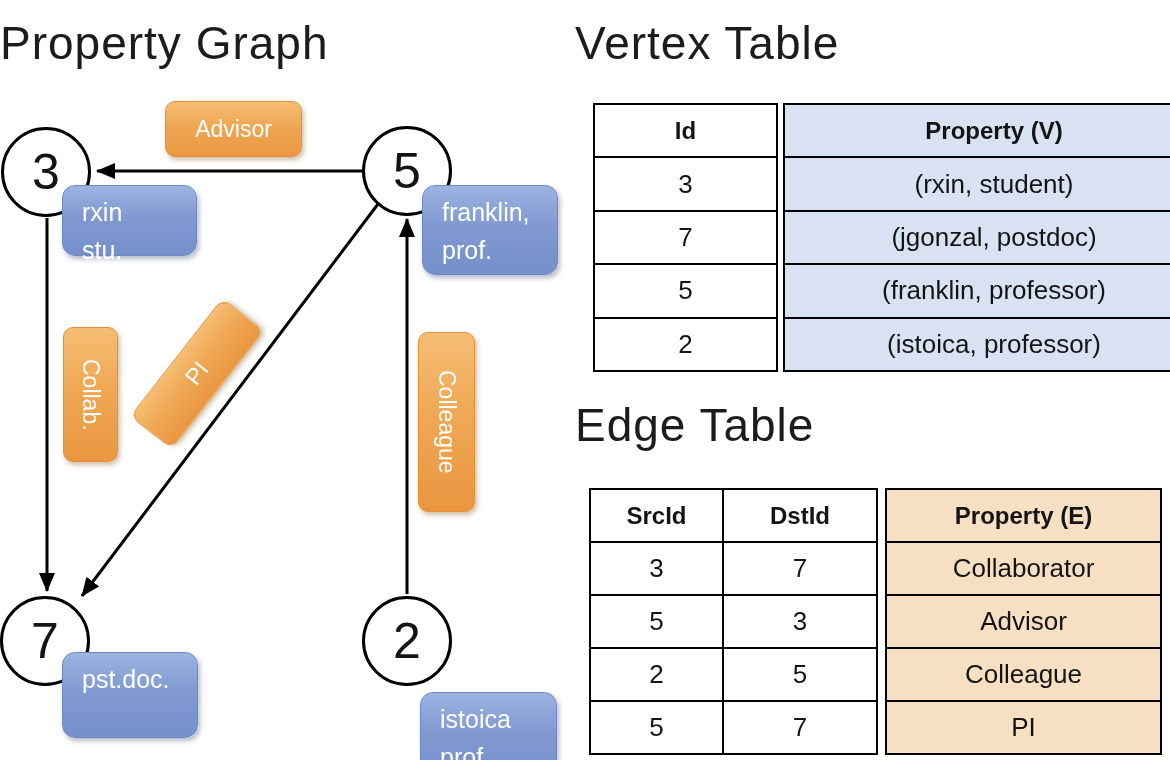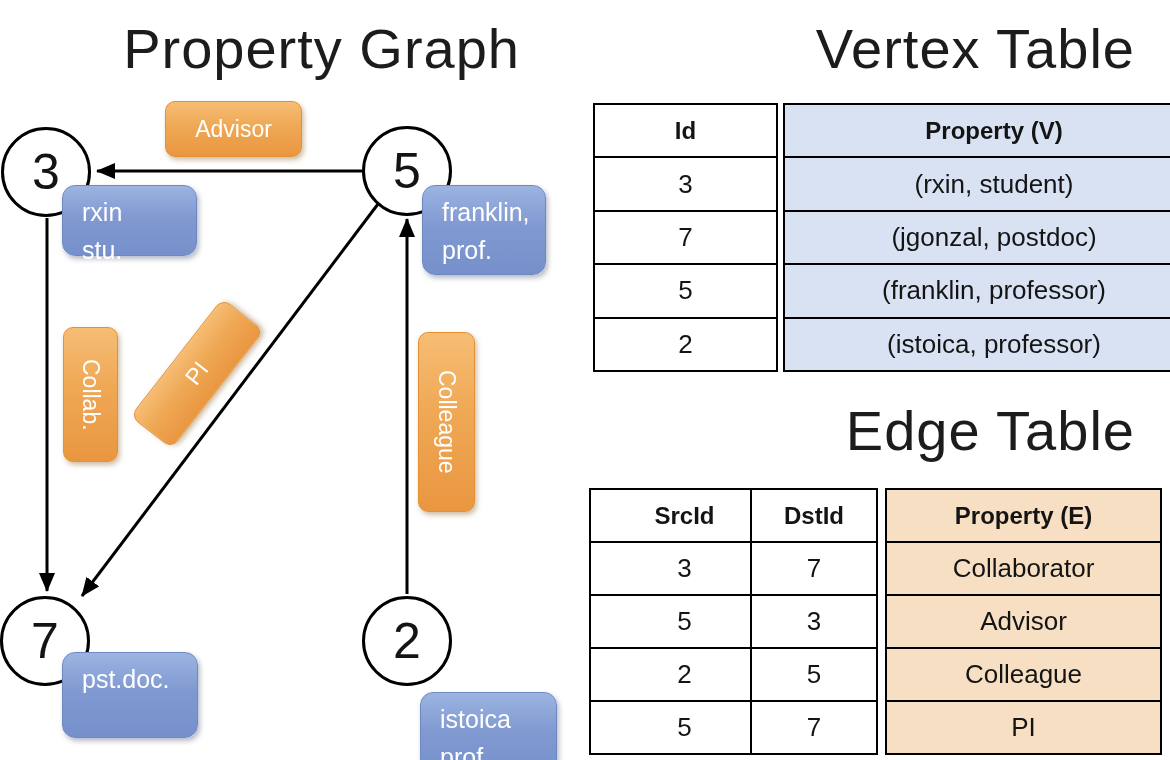--- a/index.html
+++ b/index.html
@@ -3,22 +3,22 @@
 <meta charset="utf-8">
 <style>
   html,body { margin:0; padding:0; background:#ffffff; }
   .stage {
     position:relative; width:1170px; height:760px; background:#ffffff;
     font-family:"Liberation Sans", sans-serif; overflow:hidden;
   }
 
   
   .big-title {
-    position:absolute; text-align:right; color:#1c1c1c;
-    font-size:56px; font-weight:400; letter-spacing:1px; white-space:nowrap;
+    position:absolute; text-align:left; color:#1c1c1c;
+    font-size:46px; font-weight:400; letter-spacing:1px; white-space:nowrap;
   }
   #graph-title   { left:0px;   top:16px;  width:520px; }
   #vertex-title  { left:575px; top:16px;  width:560px; }
   #edge-title    { left:575px; top:398px; width:560px; }
 
   
   .node {
     position:absolute; width:90px; height:90px; box-sizing:border-box;
     border:3.5px solid #000; border-radius:50%; background:#fff;
     display:flex; align-items:center; justify-content:center;
@@ -35,21 +35,21 @@
 
   
   .vlabel {
     position:absolute; box-sizing:border-box; z-index:3;
     background:linear-gradient(180deg,#9cb4e1 0%, #8099d1 45%, #7690cb 100%);
     border:1px solid #7088c2; border-radius:13px;
     color:#fff; font-size:25px; line-height:1.5; padding:8px 0 0 19px;
     box-shadow:2px 3px 5px rgba(110,120,145,0.5);
   }
   #vlabel-rxin     { left:62px;  top:185px; width:135px; height:71px; }
-  #vlabel-franklin { left:422px; top:185px; width:124px; height:90px; }
+  #vlabel-franklin { left:422px; top:185px; width:136px; height:90px; }
   #vlabel-jgonzal  { left:62px;  top:652px; width:136px; height:86px; }
   #vlabel-istoica  { left:420px; top:652px; width:137px; height:88px;margin-top:40px; }
 
   
   .elabel {
     position:absolute; box-sizing:border-box; z-index:3;
     background:linear-gradient(180deg,#f6bd74 0%, #efa855 45%, #ea9640 100%);
     border:1px solid #e39134; border-radius:10px;
     color:#fff; font-size:23px;
     display:flex; align-items:center; justify-content:center;
@@ -76,21 +76,21 @@
     height:100%; display:flex; align-items:center; justify-content:center;
   }
   .blue-fill  { background:#d9e2f3; }
   .tan-fill   { background:#f7dfc3; }
 
   #vertex-id-table   { left:593px; top:103px; width:185px; height:269px;justify-content:center; }
   #vertex-prop-table { left:783px; top:103px; width:422px; height:269px; }
   #edge-ids-table    { left:589px; top:488px; width:289px; height:267px; }
   #edge-prop-table   { left:885px; top:488px; width:277px; height:267px; }
 
-  .src-cell { width:131px; border-right:2px solid #000;padding-left:28px; }
+  .src-cell { width:131px; border-right:2px solid #000; }
   .dst-cell { flex:1; }
 </style>
 </head>
 <body>
 
 <div class="stage">
 
   <div class="big-title" id="graph-title">Property Graph</div>
   <div class="big-title" id="vertex-title">Vertex Table</div>
   <div class="big-title" id="edge-title">Edge Table</div>

